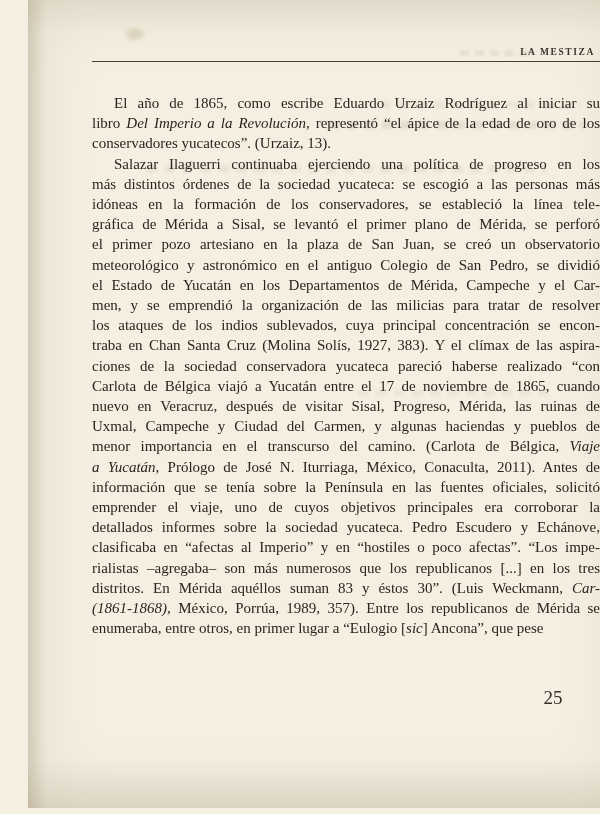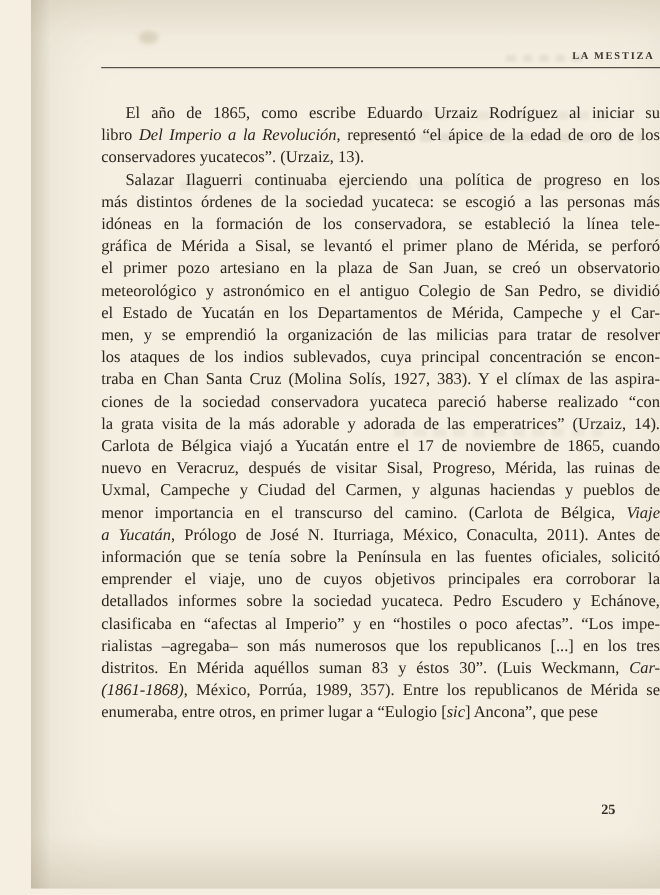--- a/index.html
+++ b/index.html
@@ -44,23 +44,23 @@
   .para{margin:0;}
   .line{
     white-space:nowrap;
     text-align:justify;
     text-align-last:justify;
   }
   .line.indent{text-indent:22px;}
   .line.last{text-align-last:left;}
   .line i{font-style:italic;}
   .pageno{
-    position:absolute;top:728px;left:508px;width:34px;
+    position:absolute;top:687px;left:508px;width:34px;
     text-align:center;
-    font-size:13px;color:#332e26;font-weight:bold;
+    font-size:19px;color:#332e26;
   }
   
   .bleed{
     position:absolute;height:8px;pointer-events:none;
     background:repeating-linear-gradient(90deg,#6f6854 0 11px, rgba(0,0,0,0) 11px 18px);
     filter:blur(1.4px);
   }
   .b1{left:300px;top:121px;width:256px;opacity:.12;}
   .b2{left:352px;top:101px;width:200px;opacity:.07;}
   .b3{left:118px;top:165px;width:400px;opacity:.08;}
@@ -93,30 +93,29 @@
 
   <div class="body-text">
       <div class="para">
         <div class="line indent">El año de 1865, como escribe Eduardo Urzaiz Rodríguez al iniciar su</div>
         <div class="line">libro <i>Del Imperio a la Revolución</i>, representó “el ápice de la edad de oro de los</div>
         <div class="line last">conservadores yucatecos”. (Urzaiz, 13).</div>
       </div>
       <div class="para">
         <div class="line indent">Salazar Ilaguerri continuaba ejerciendo una política de progreso en los</div>
         <div class="line">más distintos órdenes de la sociedad yucateca: se escogió a las personas más</div>
-        <div class="line">idóneas en la formación de los conservadora, se estableció la línea tele-</div>
+        <div class="line">idóneas en la formación de los conservadores, se estableció la línea tele-</div>
         <div class="line">gráfica de Mérida a Sisal, se levantó el primer plano de Mérida, se perforó</div>
         <div class="line">el primer pozo artesiano en la plaza de San Juan, se creó un observatorio</div>
         <div class="line">meteorológico y astronómico en el antiguo Colegio de San Pedro, se dividió</div>
         <div class="line">el Estado de Yucatán en los Departamentos de Mérida, Campeche y el Car-</div>
         <div class="line">men, y se emprendió la organización de las milicias para tratar de resolver</div>
         <div class="line">los ataques de los indios sublevados, cuya principal concentración se encon-</div>
         <div class="line">traba en Chan Santa Cruz (Molina Solís, 1927, 383). Y el clímax de las aspira-</div>
         <div class="line">ciones de la sociedad conservadora yucateca pareció haberse realizado “con</div>
-        <div class="line">la grata visita de la más adorable y adorada de las emperatrices” (Urzaiz, 14).</div>
         <div class="line">Carlota de Bélgica viajó a Yucatán entre el 17 de noviembre de 1865, cuando</div>
         <div class="line">nuevo en Veracruz, después de visitar Sisal, Progreso, Mérida, las ruinas de</div>
         <div class="line">Uxmal, Campeche y Ciudad del Carmen, y algunas haciendas y pueblos de</div>
         <div class="line">menor importancia en el transcurso del camino. (Carlota de Bélgica, <i>Viaje</i></div>
         <div class="line"><i>a Yucatán</i>, Prólogo de José N. Iturriaga, México, Conaculta, 2011). Antes de</div>
         <div class="line">información que se tenía sobre la Península en las fuentes oficiales, solicitó</div>
         <div class="line">emprender el viaje, uno de cuyos objetivos principales era corroborar la</div>
         <div class="line">detallados informes sobre la sociedad yucateca. Pedro Escudero y Echánove,</div>
         <div class="line">clasificaba en “afectas al Imperio” y en “hostiles o poco afectas”. “Los impe-</div>
         <div class="line">rialistas –agregaba– son más numerosos que los republicanos [...] en los tres</div>

